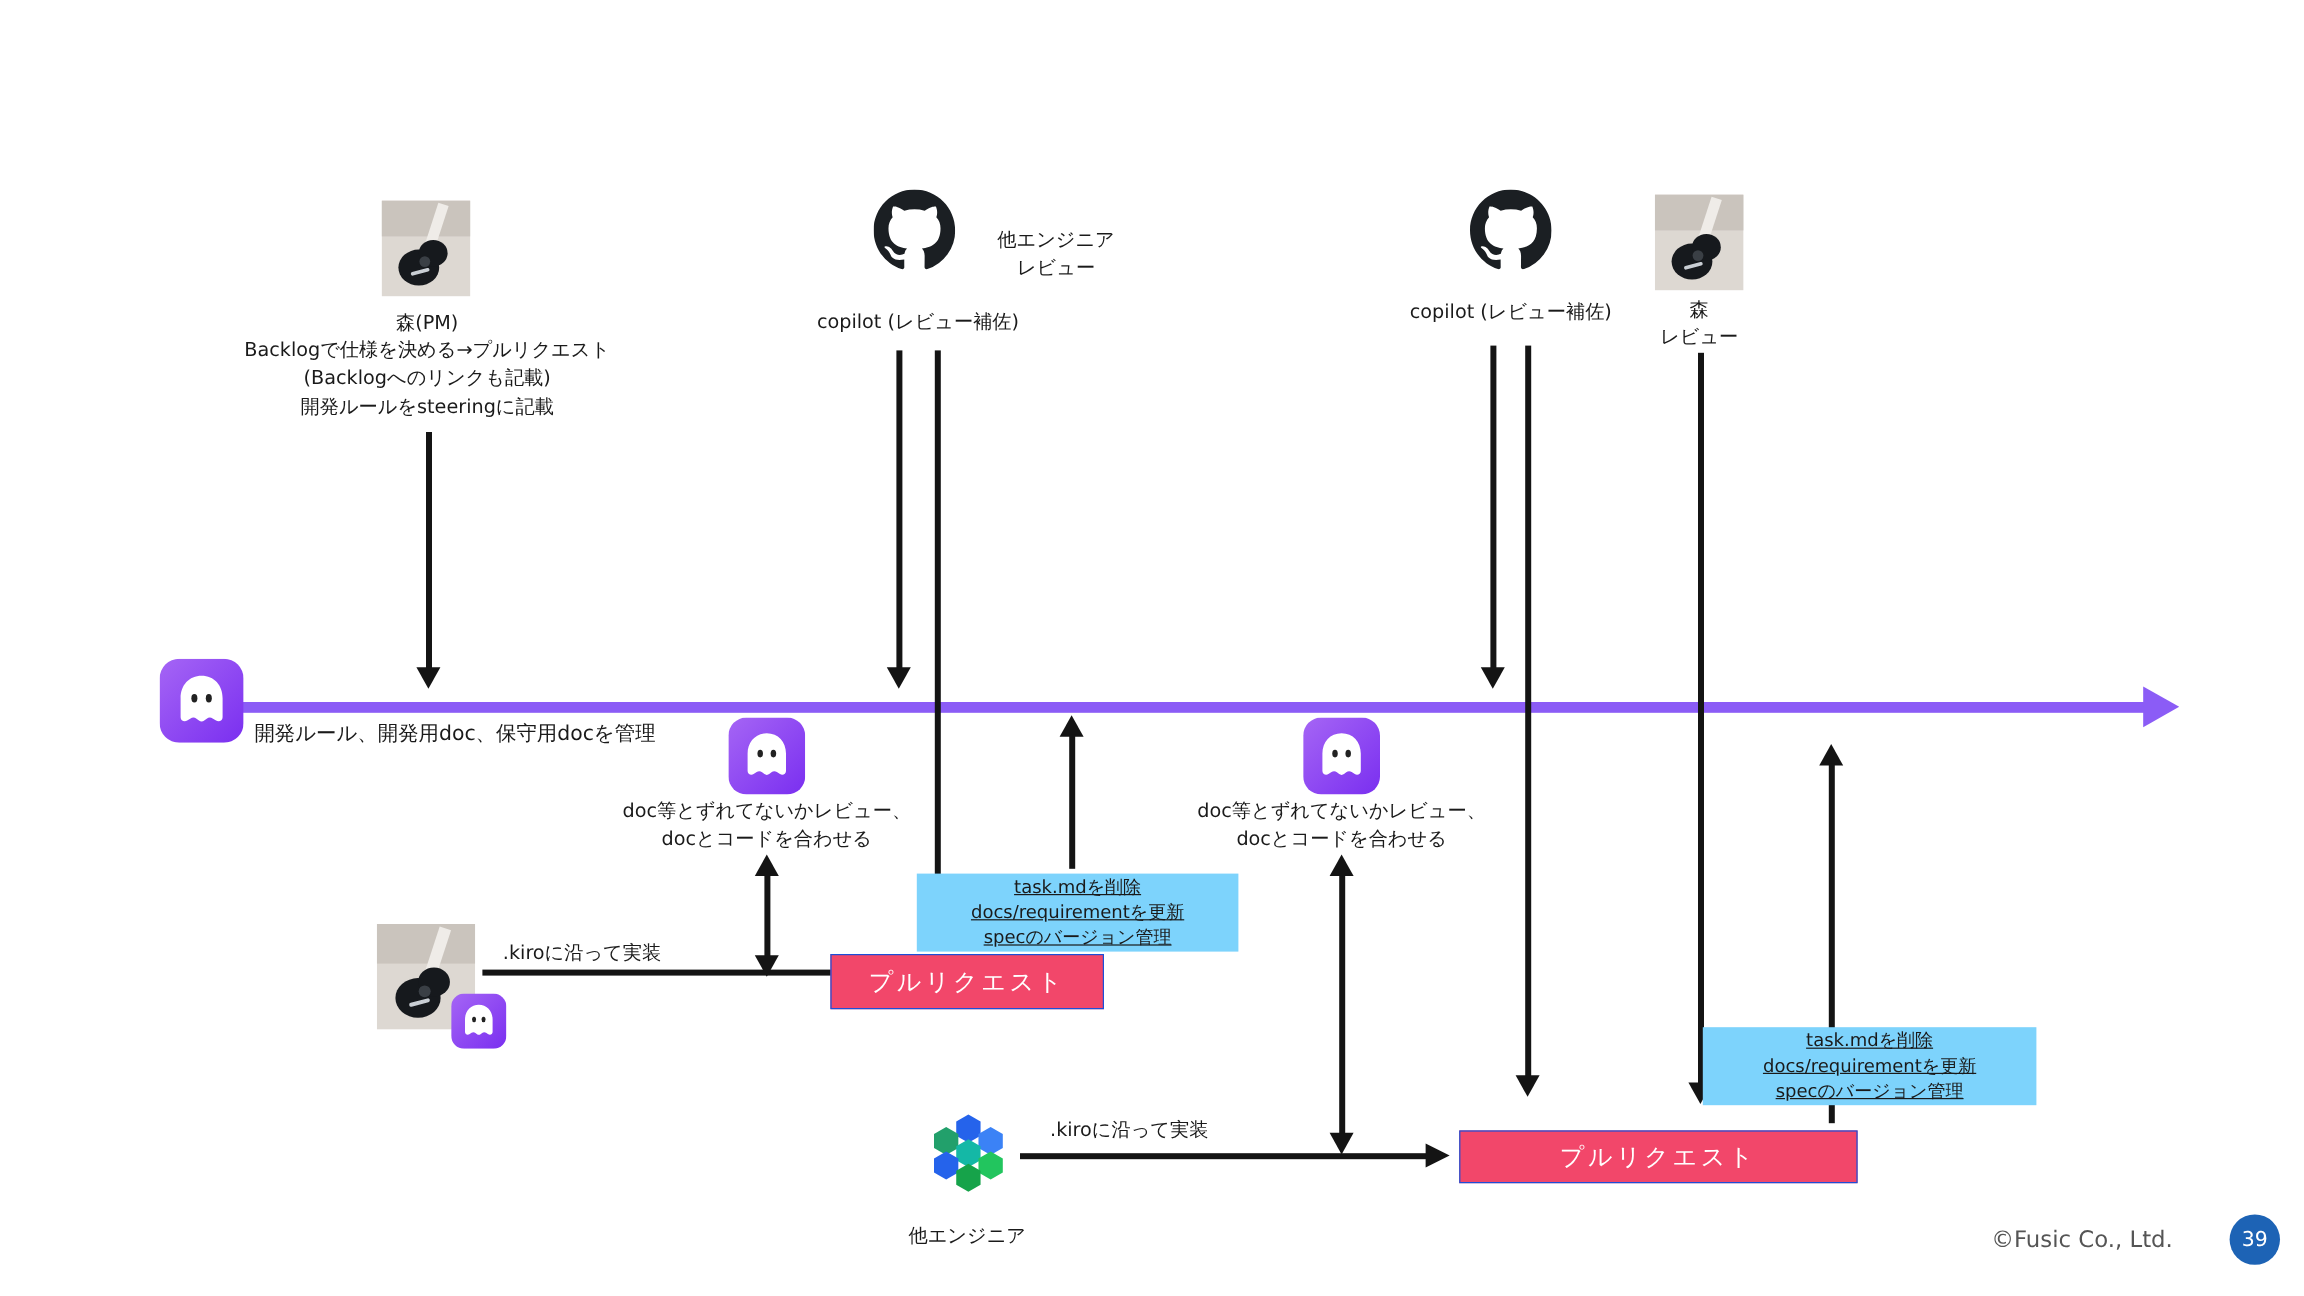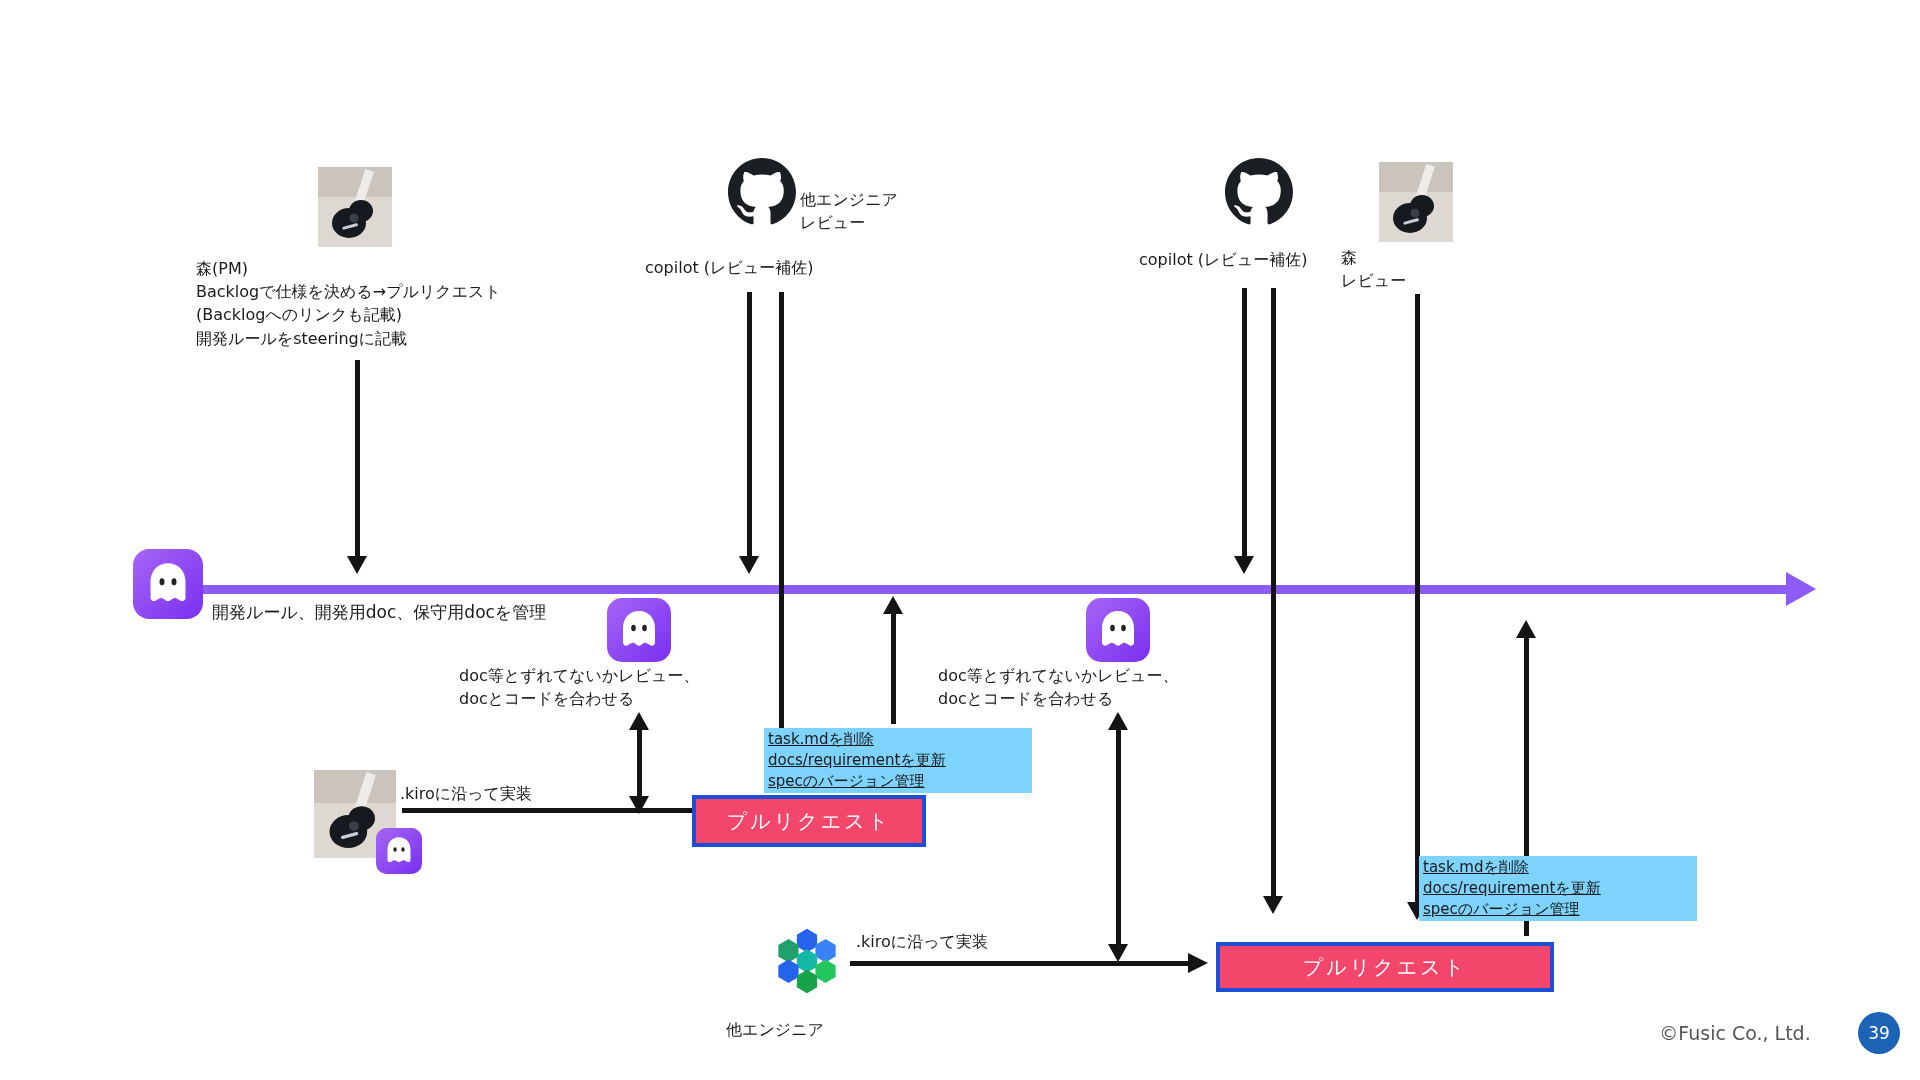--- a/index.html
+++ b/index.html
@@ -1,30 +1,30 @@
 <!DOCTYPE html>
 <html><head>
 <meta charset="utf-8">
 <style>
   html,body{margin:0;padding:0;background:#fff;}
   #slide{position:relative;width:1920px;height:1080px;background:#ffffff;overflow:hidden;
          font-family:"DejaVu Sans","Liberation Sans",sans-serif;color:#1a1a1a;}
   .txt{position:absolute;font-size:16px;line-height:1.45;z-index:4;}
   .txt span{display:block;}
-  .c{text-align:left;}
+  .c{text-align:center;}
   .whitebg{background:#7dd3fc;padding:1px 4px;text-decoration:underline;}
   .vline{position:absolute;width:5px;background:#141414;z-index:2;}
   .hline{position:absolute;height:5px;background:#141414;z-index:2;}
   .ah-down{position:absolute;width:0;height:0;border-left:10px solid transparent;border-right:10px solid transparent;border-top:18px solid #141414;z-index:2;}
   .ah-up{position:absolute;width:0;height:0;border-left:10px solid transparent;border-right:10px solid transparent;border-bottom:18px solid #141414;z-index:2;}
   .ah-right{position:absolute;width:0;height:0;border-top:10px solid transparent;border-bottom:10px solid transparent;border-left:20px solid #141414;z-index:2;}
   .timeline-bar{position:absolute;left:135px;top:585px;width:1655px;height:9px;background:#8b5cf6;z-index:1;}
   .timeline-head{position:absolute;left:1786px;top:572px;width:0;height:0;border-top:17px solid transparent;border-bottom:17px solid transparent;border-left:30px solid #8b5cf6;z-index:1;}
   .icon{position:absolute;z-index:3;}
-  .prbox{position:absolute;background:#f2476a;border:4px solid #1d4ed8;display:flex;align-items:center;justify-content:center;z-index:3;}
+  .prbox{position:absolute;background:#f2476a;border:1px solid #1d4ed8;display:flex;align-items:center;justify-content:center;z-index:3;}
   .prbox span{color:#fff;font-size:20px;letter-spacing:3px;}
   .copyright{position:absolute;left:1630px;top:1022px;width:210px;text-align:center;font-size:19px;color:#555;z-index:4;}
   .pagebadge{position:absolute;left:1858px;top:1012px;width:42px;height:42px;border-radius:50%;background:#1d63b5;display:flex;align-items:center;justify-content:center;z-index:4;}
   .pagebadge span{color:#fff;font-size:17px;}
   .small{font-size:15px;line-height:1.4;}
 </style>
 </head>
 <body>
 
 <div id="slide">

